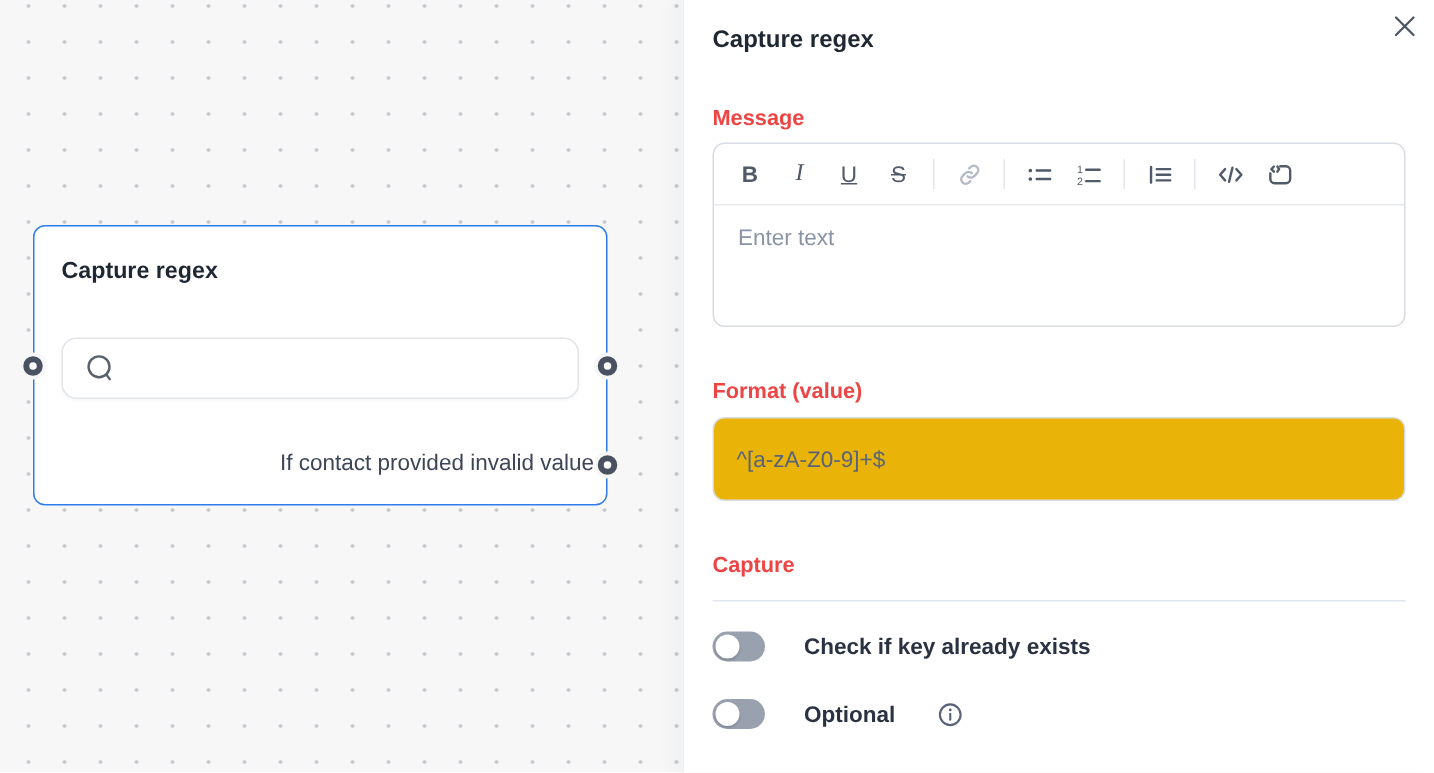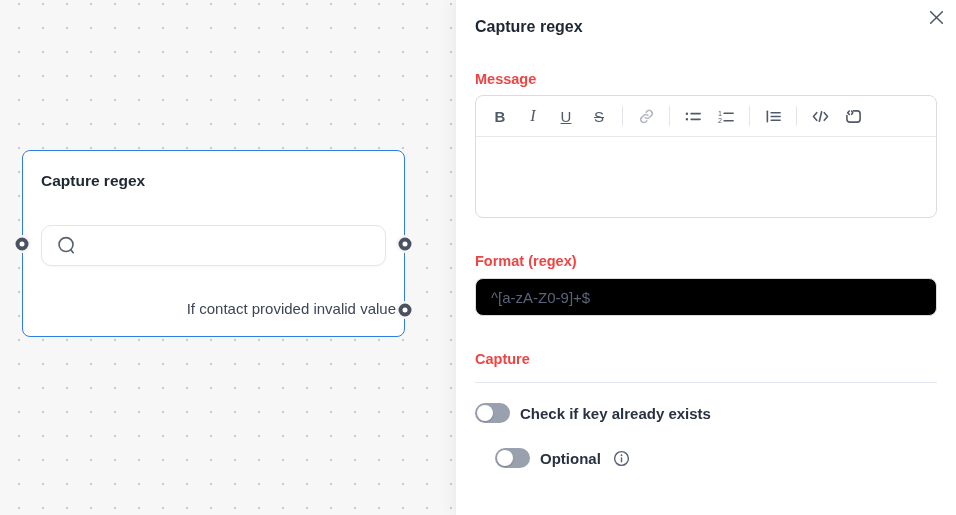--- a/index.html
+++ b/index.html
@@ -117,41 +117,41 @@
     border: none; outline: none; resize: none;
     padding: 13px 16px;
     font-family: "Liberation Sans", sans-serif;
     font-size: 15px; color: #2A3242;
     background: transparent;
   }
   .editor-textarea::placeholder { color: #8A94A6; }
 
   .text-input {
     margin-top: 8px;
-    width: 100%; height: 38px;
+    width: 100%; height: 56px;
     border: 1px solid #D9DCE1;
     border-radius: 8px;
     padding: 0 15px;
     font-family: "Liberation Sans", sans-serif;
     font-size: 15px; color: #59647A;
-    outline: none; background: #000000;
+    outline: none; background: #eab308;
   }
   .text-input::placeholder { color: #8C96A8; }
 
   .section-divider {
     margin-top: 14px;
     border: none; height: 1px; background: #E2E6ED;
   }
 
   .toggle-row {
-    display: flex; align-items: center; gap: 10px;
+    display: flex; align-items: center; gap: 26px;
     height: 20px;
   }
   .toggle-row-1 { margin-top: 20px; }
-  .toggle-row-2 { margin-top: 25px; margin-left: 20px; }
+  .toggle-row-2 { margin-top: 25px; }
 
   .toggle {
     position: relative;
     width: 35px; height: 20px; flex: 0 0 35px;
     background: #99A1AF;
     border-radius: 10px;
     border: none; cursor: pointer;
     padding: 0;
   }
   .toggle .knob {
@@ -280,24 +280,25 @@
             <span>
               <svg width="17" height="17" viewBox="0 0 18 18" fill="none" stroke="currentColor" stroke-width="1.7" stroke-linecap="round" stroke-linejoin="round">
                 <path d="M9 3 H13 A3 3 0 0 1 16 6 V12 A3 3 0 0 1 13 15 H5 A3 3 0 0 1 2 12 V8"></path>
                 <path d="M4.5 3.2 L2.8 5 L4.5 6.8"></path>
                 <path d="M7 3.2 L8.2 5 L7 6.8"></path>
               </svg>
             </span>
           </button>
         </div>
 
+        <textarea class="editor-textarea" placeholder="Enter text" style=""></textarea>
       </div>
 
       
-      <div class="field-label">Format (regex)</div>
+      <div class="field-label">Format (value)</div>
       <input type="text" class="text-input" value="^[a-zA-Z0-9]+$" style="">
 
       
       <div class="field-label">Capture</div>
 
       <hr class="section-divider">
 
       
       <div class="toggle-row toggle-row-1">
         <button class="toggle">

